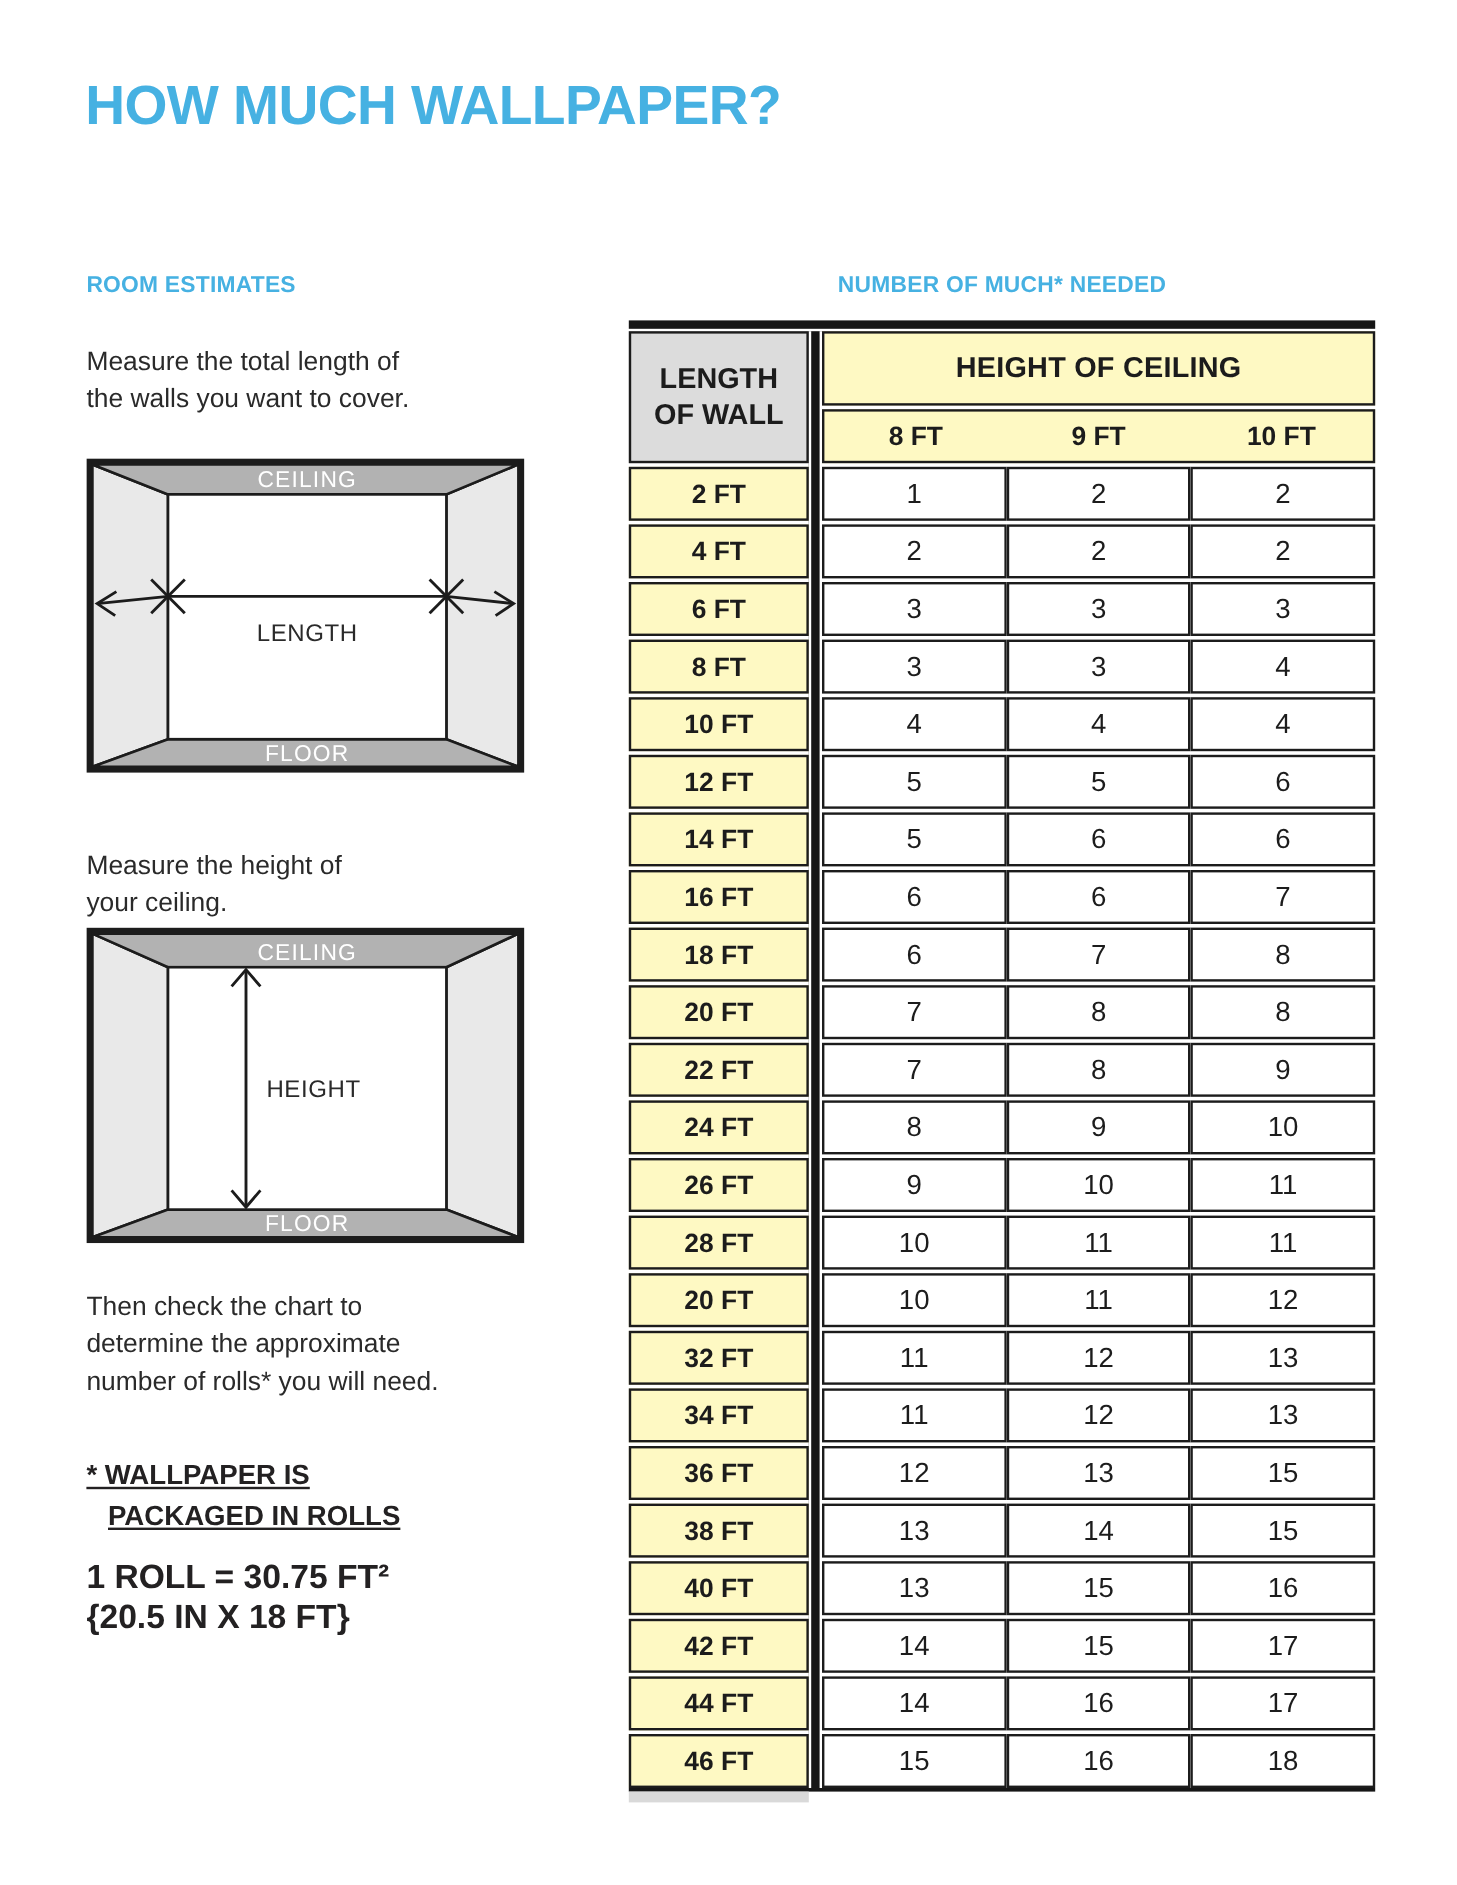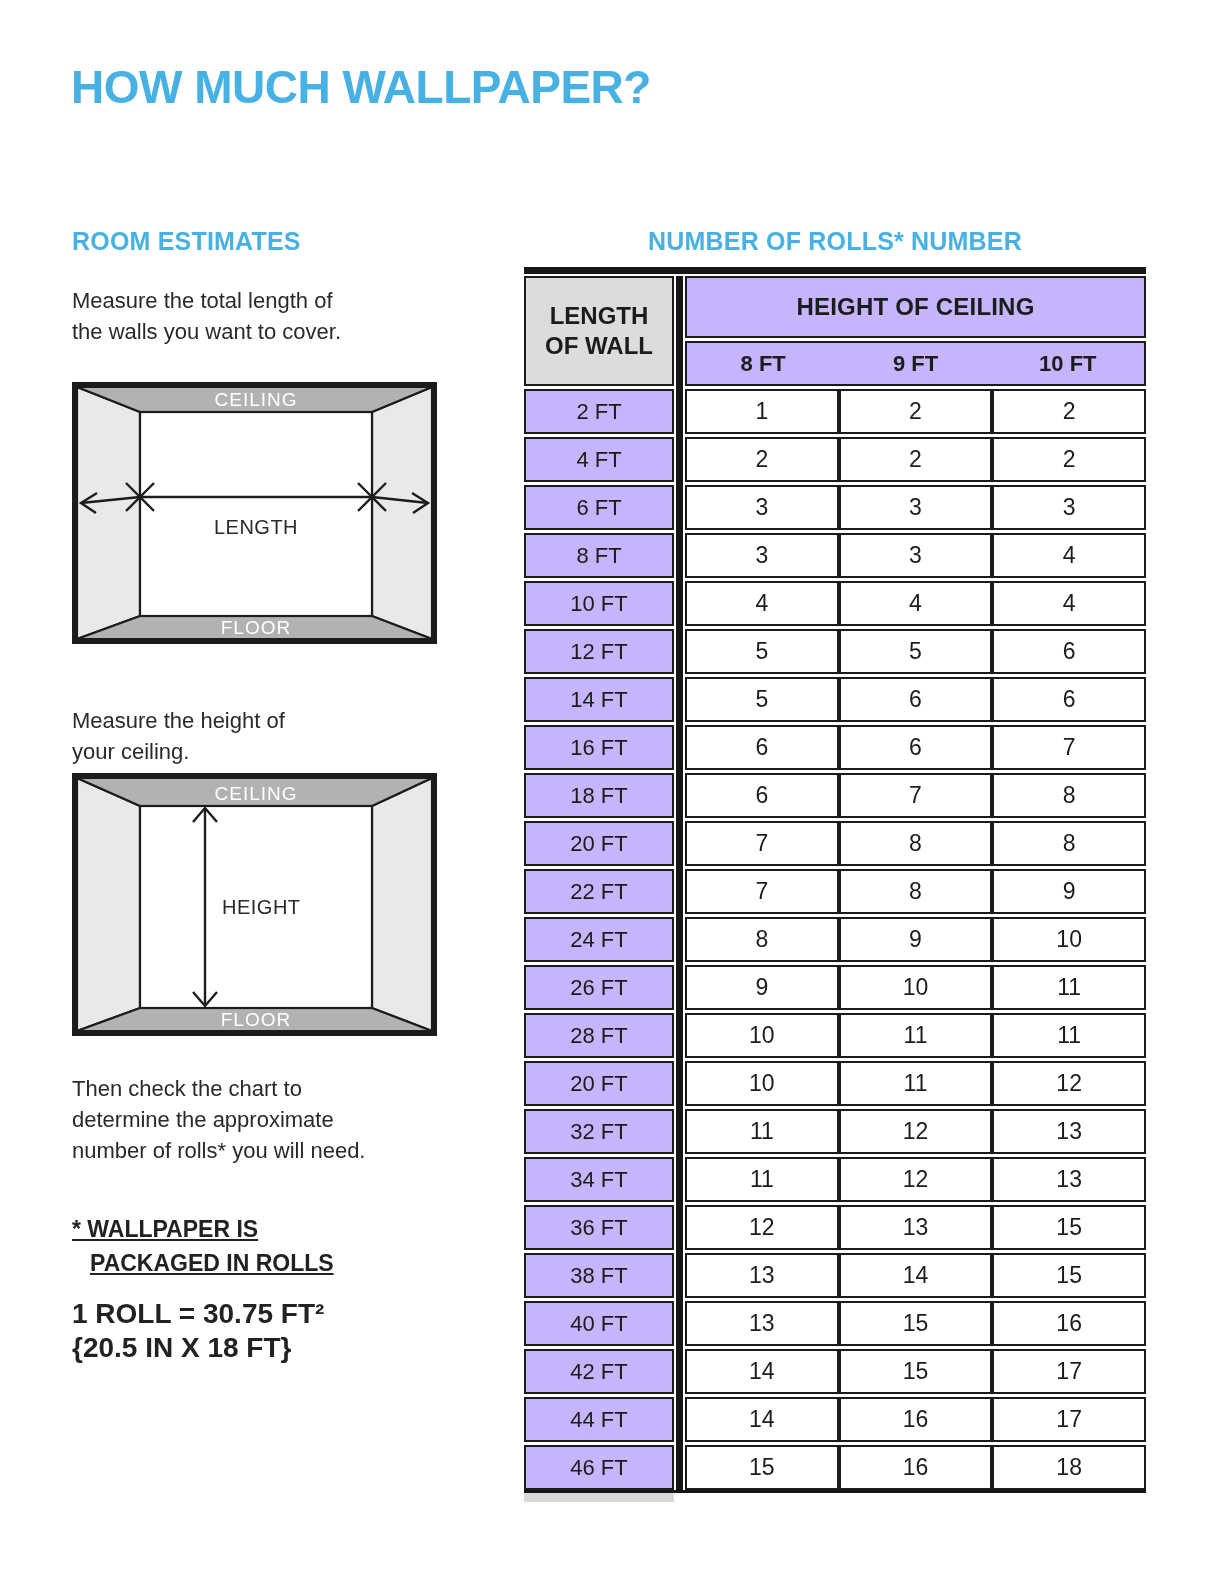--- a/index.html
+++ b/index.html
@@ -16,21 +16,21 @@
   }
 
   
   .main-title {
     position: absolute; left: 71px; top: 60px;
     font-size: 46px; font-weight: bold; letter-spacing: -0.5px;
     color: #46b1e2;
   }
   .section-heading {
     position: absolute; top: 227px;
-    font-size: 25px; font-weight: bold; letter-spacing: 0.2px;
+    font-size: 19px; font-weight: bold; letter-spacing: 0.2px;
     color: #46b1e2;
   }
   .heading-left  { left: 72px; }
   .heading-right { left: 524px; width: 622px; text-align: center; }
 
   
   .step {
     position: absolute; left: 72px;
     font-size: 22px; line-height: 31px; color: #2a2a2a;
     white-space: pre-line;
@@ -74,55 +74,55 @@
     grid-column: 2;
     background: #161616;
     border-left: 2px solid #ffffff;
     border-right: 2px solid #ffffff;
   }
   .cell {
     border: 2px solid #1c1c1c;
     display: flex; align-items: center; justify-content: center;
     background: #ffffff; color: #1c1c1c;
   }
-  .cell.gray { background: #c4b5fd; }
+  .cell.gray { background: #fef9c3; }
   .corner {
     grid-column: 1; grid-row: 1 / span 2;
     background: #dcdcdc;
     font-weight: bold; font-size: 24px; line-height: 30px;
     text-align: center; white-space: pre-line;
   }
   .colgroup {
     grid-column: 3 / span 3; grid-row: 1;
     font-weight: bold; font-size: 24px; letter-spacing: 0.2px;
   }
   .subheader {
     grid-column: 3 / span 3; grid-row: 2;
     padding: 0;
   }
   .subheader span {
     flex: 1 1 0; text-align: center;
     font-weight: bold; font-size: 22px;
   }
-  .rowlabel { font-weight: normal; font-size: 22px; }
+  .rowlabel { font-weight: bold; font-size: 22px; }
   .val      { font-size: 23px; }
 
   .bottombar { height: 3px; background: #161616; }
   .bottomgray { width: 150px; height: 9px; background: #d9d9d9; }
 </style>
 </head>
 <body>
 
 <div class="page">
 
   <h1 class="main-title">HOW MUCH WALLPAPER?</h1>
 
   <h2 class="section-heading heading-left">ROOM ESTIMATES</h2>
 
-  <h2 class="section-heading heading-right">NUMBER OF ROLLS* NUMBER</h2>
+  <h2 class="section-heading heading-right">NUMBER OF MUCH* NEEDED</h2>
 
   <p class="step step-1">Measure the total length of
 the walls you want to cover.</p>
 
   <svg class="diagram diagram-1" width="365" height="262" viewBox="0 0 365 262">
     <rect x="2.5" y="2.5" width="360" height="257" fill="#ffffff" stroke="#1c1c1c" stroke-width="5"></rect>
     <polygon points="5,5 68,30 68,234 5,257" fill="#e9e9e9" stroke="#1c1c1c" stroke-width="2.2"></polygon>
     <polygon points="360,5 300,30 300,234 360,257" fill="#e9e9e9" stroke="#1c1c1c" stroke-width="2.2"></polygon>
     <polygon points="5,5 360,5 300,30 68,30" fill="#b2b2b2" stroke="#1c1c1c" stroke-width="2.2"></polygon>
     <polygon points="5,257 68,234 300,234 360,257" fill="#b2b2b2" stroke="#1c1c1c" stroke-width="2.2"></polygon>

